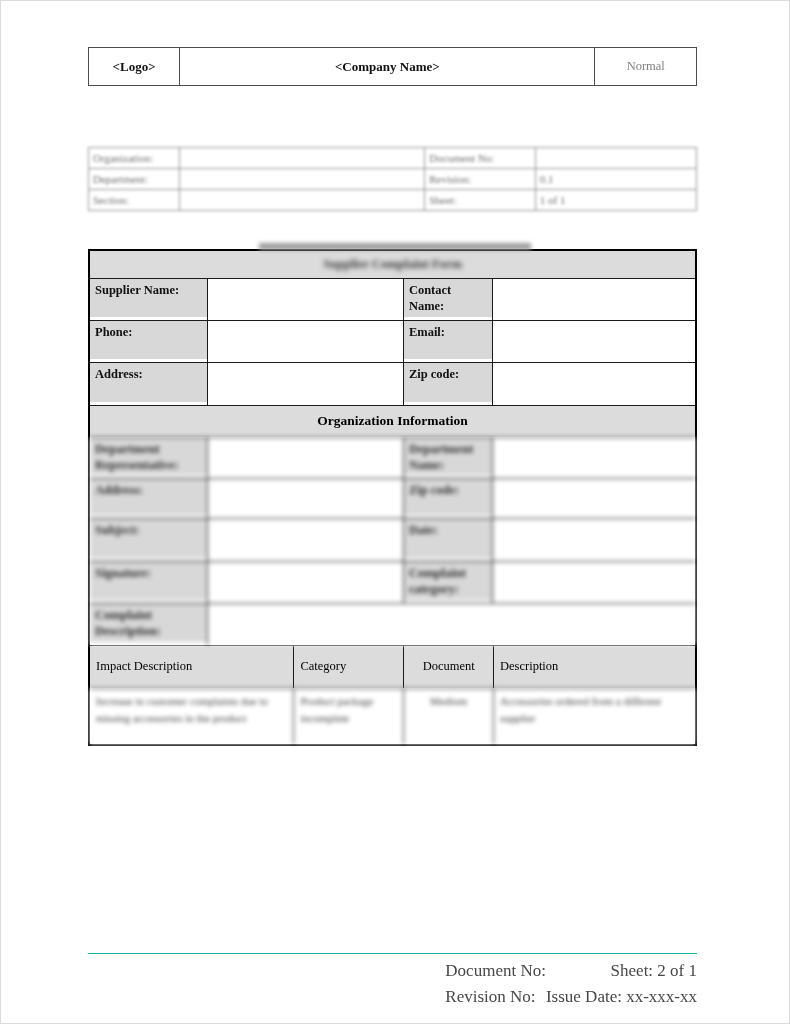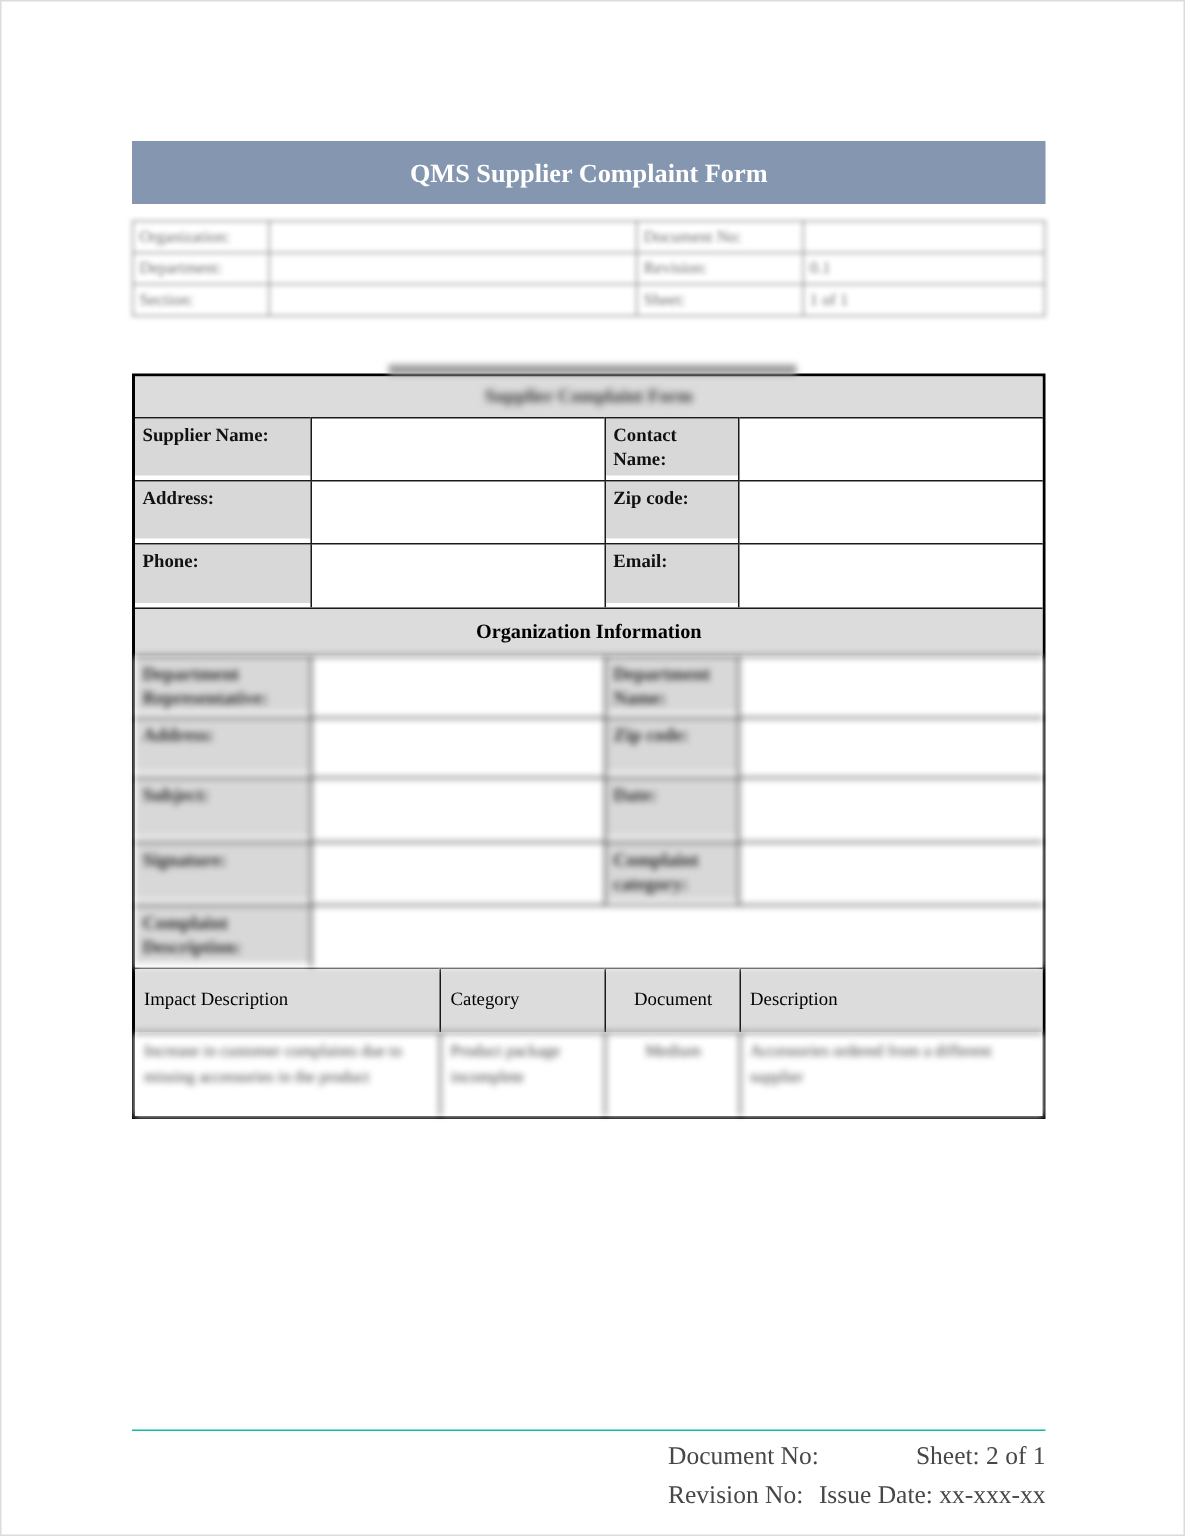--- a/index.html
+++ b/index.html
@@ -68,24 +68,35 @@
   .footer{position:absolute;left:88px;top:953px;width:609px;border-top:1px solid #14b8a6;
           padding-top:4px;display:flex;justify-content:flex-end;
           font-size:17px;color:#474747;line-height:1.5;}
   .footer .right{text-align:right;}
 </style>
 </head>
 <body>
 
 <div class="page">
 
-
-  <div class="banner">
-    <span>QMS Supplier Complaint Form</span>
-  </div>
+  <table class="hdr">
+    <colgroup>
+        <col style="width:15%">
+        <col style="width:68.3%">
+        <col style="width:16.7%">
+      </colgroup>
+    <tbody>
+        <tr>
+      <td>&lt;Logo&gt;</td>
+      <td>&lt;Company Name&gt;</td>
+      <td class="classif">Normal</td>
+    </tr>
+  </tbody>
+    </table>
+
 
   <table class="meta b1">
     <colgroup>
         <col style="width:14.9%">
         <col style="width:40.4%">
         <col style="width:18.2%">
         <col style="width:26.5%">
       </colgroup>
     <tbody>
         <tr>
@@ -125,29 +136,29 @@
           <col style="width:33.4%">
         </colgroup>
       <tbody>
           <tr>
         <td class="lbl">Supplier Name:</td>
         <td class="fld"></td>
         <td class="lbl">Contact Name:</td>
         <td class="fld"></td>
       </tr>
       <tr>
+        <td class="lbl">Phone:</td>
+        <td class="fld"></td>
+        <td class="lbl">Email:</td>
+        <td class="fld"></td>
+      </tr>
+      <tr>
         <td class="lbl">Address:</td>
         <td class="fld"></td>
         <td class="lbl">Zip code:</td>
-        <td class="fld"></td>
-      </tr>
-      <tr>
-        <td class="lbl">Phone:</td>
-        <td class="fld"></td>
-        <td class="lbl">Email:</td>
         <td class="fld"></td>
       </tr>
     </tbody>
       </table>
 
     <div class="sechdr">Organization Information</div>
 
     <table class="grid org b2">
       <colgroup>
           <col style="width:19.5%">

